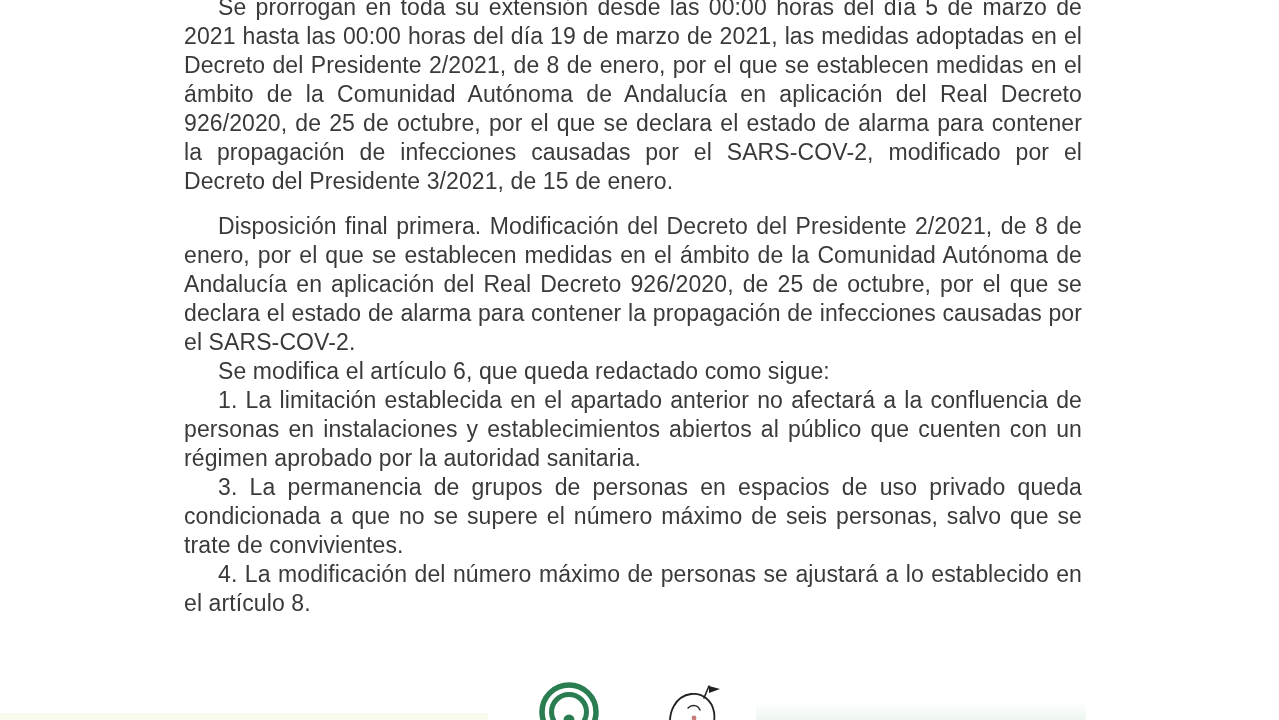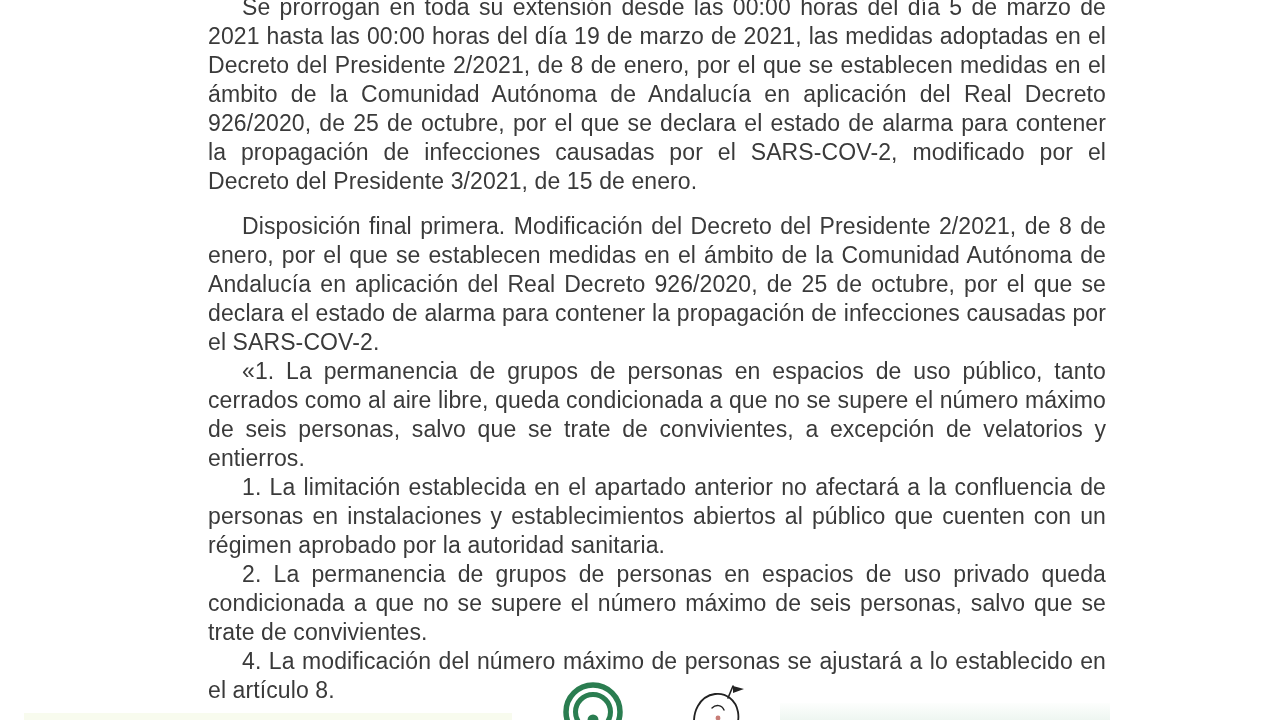--- a/index.html
+++ b/index.html
@@ -12,21 +12,20 @@
     overflow: hidden;
     background: #ffffff;
     font-family: "Liberation Sans", sans-serif;
   }
   .page {
     position: relative;
     width: 1177px;
     height: 720px;
     background: #ffffff;
     overflow: hidden;
-    margin-left: 24px;
   }
   .doc {
     position: absolute;
     left: 184px;
     top: 0;
     width: 898px;
     margin-top: -7px;
     color: #3a3a3a;
     font-size: 23px;
     line-height: 29px;
@@ -75,23 +74,23 @@
   }
 </style>
 </head>
 <body>
 
 <div class="page">
 
   <div class="doc">
     <p class="para gap-after">Se prorrogan en toda su extensión desde las 00:00 horas del día 5 de marzo de 2021 hasta las 00:00 horas del día 19 de marzo de 2021, las medidas adoptadas en el Decreto del Presidente 2/2021, de 8 de enero, por el que se establecen medidas en el ámbito de la Comunidad Autónoma de Andalucía en aplicación del Real Decreto 926/2020, de 25 de octubre, por el que se declara el estado de alarma para contener la propagación de infecciones causadas por el SARS-COV-2, modificado por el Decreto del Presidente 3/2021, de 15 de enero.</p>
     <p class="para">Disposición final primera. Modificación del Decreto del Presidente 2/2021, de 8 de enero, por el que se establecen medidas en el ámbito de la Comunidad Autónoma de Andalucía en aplicación del Real Decreto 926/2020, de 25 de octubre, por el que se declara el estado de alarma para contener la propagación de infecciones causadas por el SARS-COV-2.</p>
-    <p class="para">«1. La permanencia de grupos de personas en espacios de uso público, tanto cerrados como al aire libre, queda condicionada a que no se supere el número máximo de seis personas, salvo que se trate de convivientes, a excepción de velatorios y entierros.</p>
+    <p class="para">Se modifica el artículo 6, que queda redactado como sigue:</p>
     <p class="para">1. La limitación establecida en el apartado anterior no afectará a la confluencia de personas en instalaciones y establecimientos abiertos al público que cuenten con un régimen aprobado por la autoridad sanitaria.</p>
-    <p class="para">2. La permanencia de grupos de personas en espacios de uso privado queda condicionada a que no se supere el número máximo de seis personas, salvo que se trate de convivientes.</p>
+    <p class="para">3. La permanencia de grupos de personas en espacios de uso privado queda condicionada a que no se supere el número máximo de seis personas, salvo que se trate de convivientes.</p>
     <p class="para">4. La modificación del número máximo de personas se ajustará a lo establecido en el artículo 8.</p>
   </div>
 
   <div class="footer-strip-left"></div>
   <div class="footer-strip-right"></div>
 
   <div class="logo-junta">
     <svg width="62" height="62" viewBox="0 0 62 62" aria-hidden="true">
       <circle cx="31" cy="36" r="27" fill="none" stroke="#2a7d50" stroke-width="5.5"></circle>
       <circle cx="31" cy="36" r="17.5" fill="none" stroke="#2a7d50" stroke-width="5"></circle>

